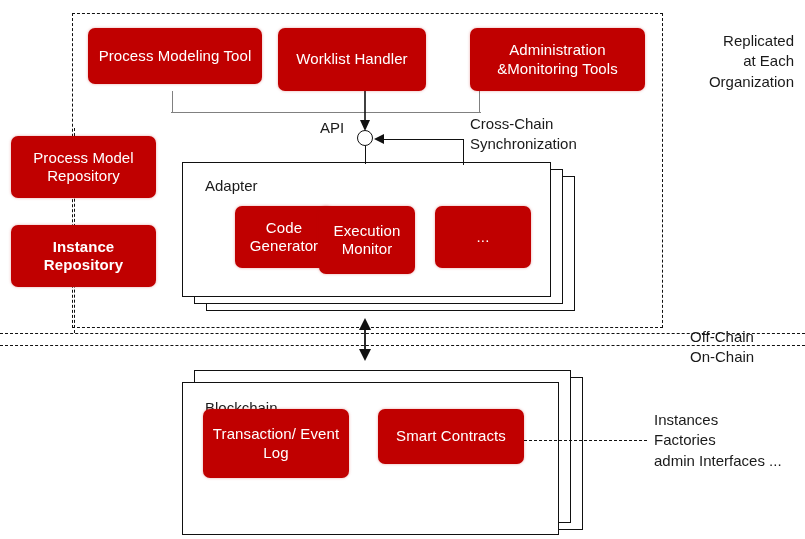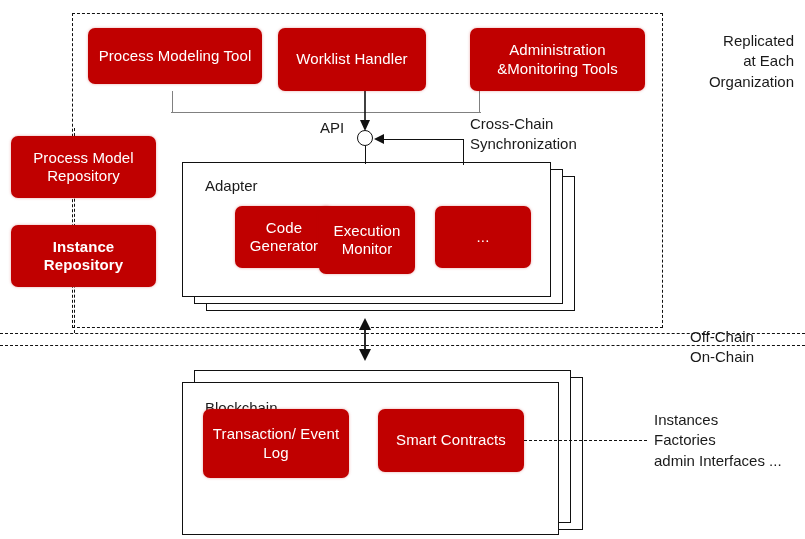--- a/index.html
+++ b/index.html
@@ -163,21 +163,21 @@
   <div class="card" style="left:206px;top:377px;width:377px;height:153px;"></div>
   <div class="card" style="left:194px;top:370px;width:377px;height:153px;"></div>
   <div class="card" style="left:182px;top:382px;width:377px;height:153px;">
     <div class="card-title" style="left:22px;top:16px;">Blockchain</div>
   </div>
 
   <div class="redbox" style="left:203px;top:409px;width:146px;height:69px;">
     <span>Transaction/
 Event Log</span>
   </div>
-  <div class="redbox" style="left:378px;top:409px;width:146px;height:63px;">
+  <div class="redbox" style="left:378px;top:409px;width:146px;height:55px;">
     <span>Smart Contracts</span>
   </div>
 
   <div class="dash-h" style="left:524px;top:440px;width:123px;"></div>
 
   <div class="api-node" style="left:357px;top:130px;"></div>
 
   <svg class="overlay" viewBox="0 0 805 539" xmlns="http://www.w3.org/2000/svg">
 
     <line x1="365" y1="91" x2="365" y2="126" stroke="#111111" stroke-width="1.6"></line>

